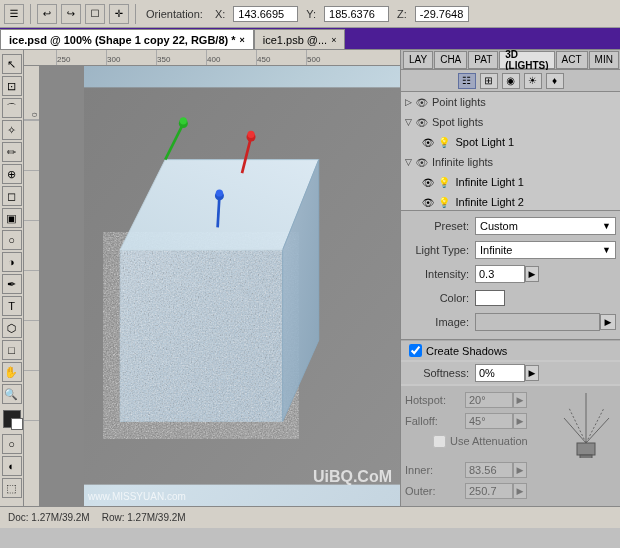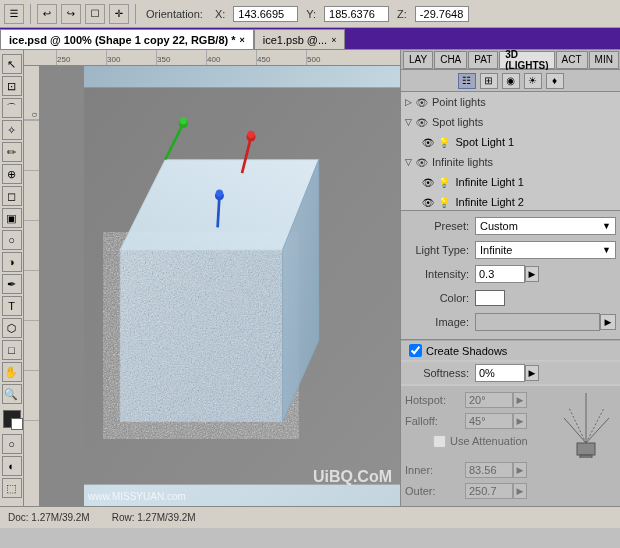--- a/index.html
+++ b/index.html
@@ -321,21 +321,21 @@
 
     .bottom-bar-full {
       height: 22px;
       background: #d4d0c8;
       border-top: 1px solid #888;
       display: flex;
       align-items: center;
       padding: 0 8px;
       font-size: 10px;
       color: #333;
-      gap: 22px;
+      gap: 12px;
     }
   </style>
 </head>
 <body>
 
 <div class="top-toolbar">
   <div class="toolbar-icon">☰</div>
   <div class="toolbar-separator"></div>
   <div class="toolbar-icon">↩</div>
   <div class="toolbar-icon">↪</div>

